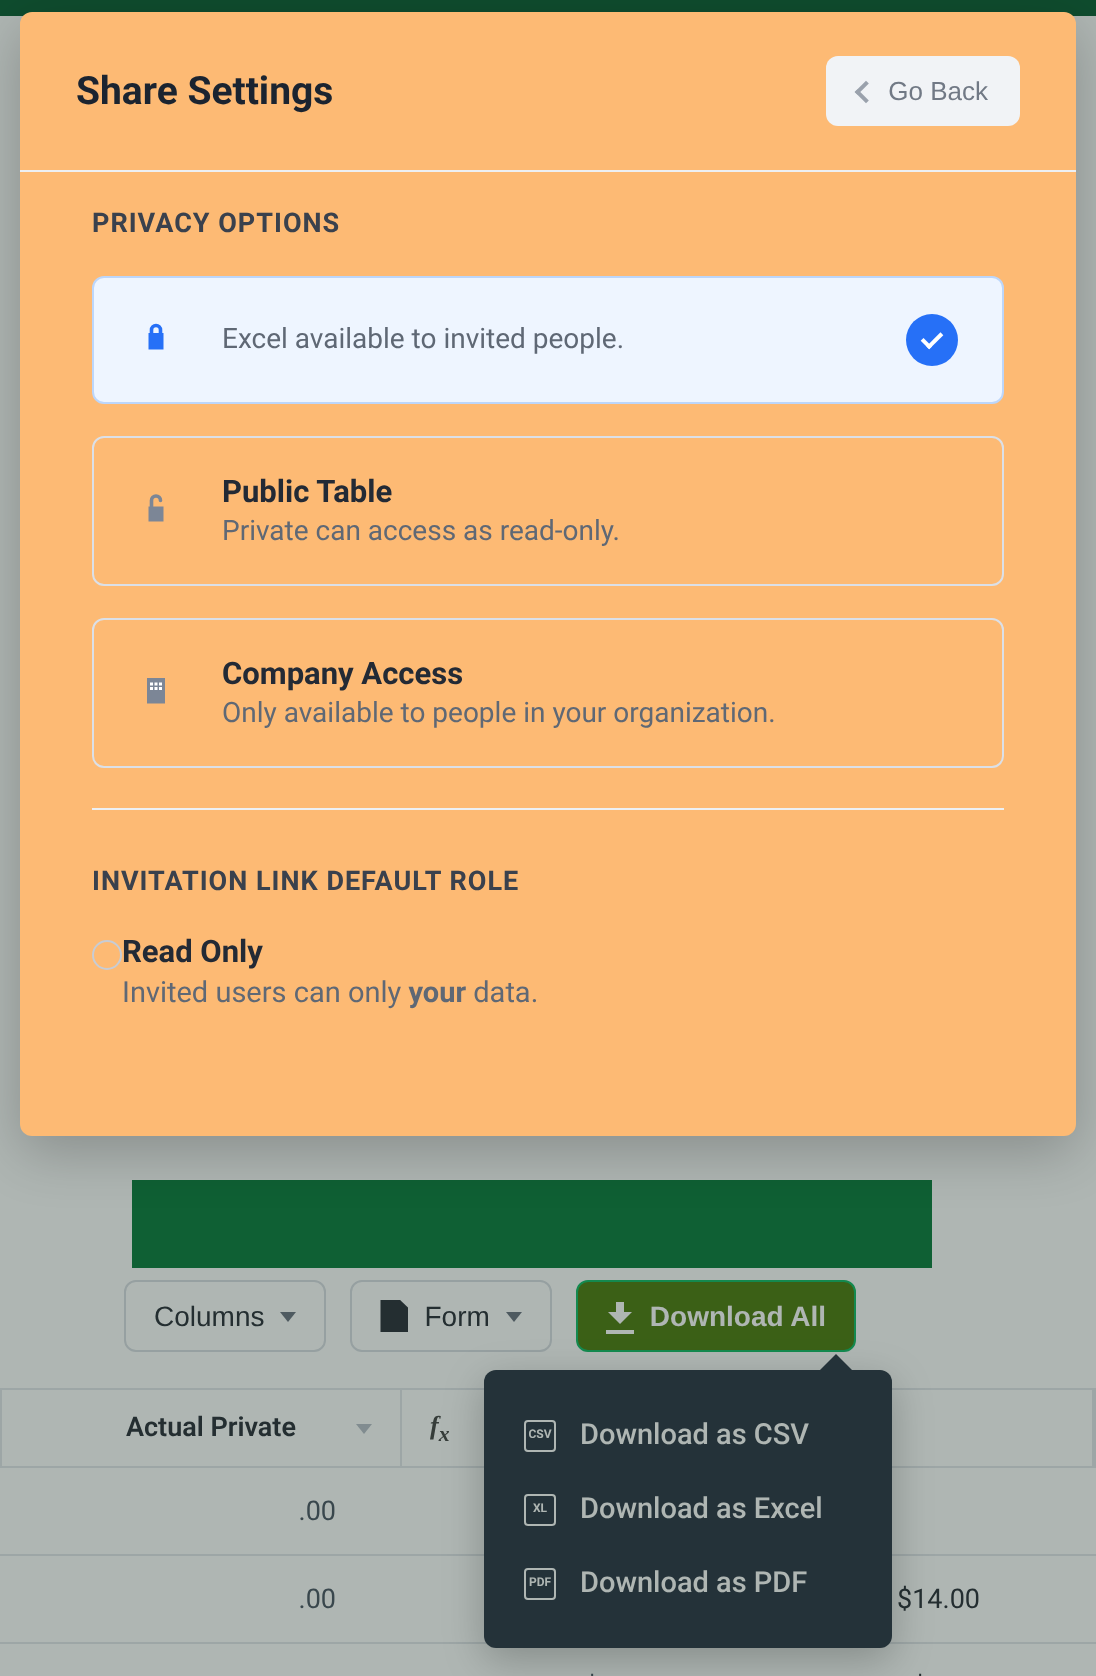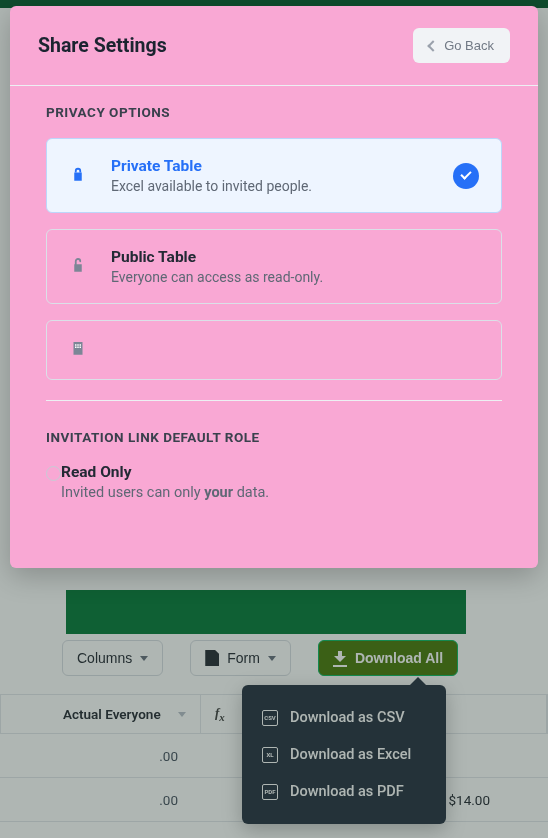--- a/index.html
+++ b/index.html
@@ -22,21 +22,21 @@
       left: 66px;
       width: 400px;
       height: 44px;
       background: #0a7b3d;
     }
     .toolbar {
       position: absolute;
       top: 640px;
       left: 62px;
       display: flex;
-      gap: 27px;
+      gap: 12px;
       align-items: center;
     }
     .btn {
       display: flex;
       align-items: center;
       gap: 8px;
       padding: 9px 14px;
       border: 1px solid #d9dde3;
       border-radius: 6px;
       background: #fff;
@@ -169,37 +169,37 @@
       border-right: 4px solid transparent;
       border-top: 5px solid #b8bfc9;
     }
     .tr {
       display: flex;
       align-items: center;
       height: 44px;
       border-bottom: 1px solid #e3e6eb;
       background: #fff;
     }
-    .td { padding: 0 22px; }
+    .td { padding: 0 32px; }
     .td.c1 { width: 200px; text-align: right; padding-left: 38px; }
     .td.c2 { width: 158px; text-align: right; }
     .td.c3 { flex: 1; text-align: right; padding-right: 58px; color: #2a2f38; }
     .modal-overlay {
       position: absolute;
       top: 0; left: 0; right: 0; bottom: 0;
       background: rgba(26,46,36,0.35);
       pointer-events: none;
     }
     .modal {
       position: absolute;
       top: 6px;
       left: 10px;
       right: 10px;
       height: 562px;
-      background: #f9a8d4;
+      background: #fdba74;
       border-radius: 6px;
       box-shadow: 0 8px 28px rgba(0,0,0,0.22);
       display: flex;
       flex-direction: column;
       pointer-events: auto;
     }
     .modal-header {
       display: flex;
       justify-content: space-between;
       align-items: center;
@@ -339,21 +339,21 @@
       <span class="dl-icon">
           <span class="dl-underline"></span>
         </span>
       <span>Download All</span>
     </button>
   </div>
 
   <div class="table-area">
     <div class="table-header">
       <div class="th col1">
-        <span>Actual Everyone</span>
+        <span>Actual Private</span>
         <span class="sort-car"></span>
       </div>
       <div class="th col2">
         <span class="fx-icon">f<sub>x</sub></span>
       </div>
       <div class="th col3">
         <span>ntri</span>
       </div>
     </div>
     <div class="tr">
@@ -405,53 +405,56 @@
 
       <div class="option-card selected">
         <span class="option-icon">
           <svg viewBox="0 0 24 24" width="18" height="18" fill="currentColor">
               <path d="M6 10V8a6 6 0 1112 0v2h1v12H5V10h1zm2 0h8V8a4 4 0 10-8 0v2z" opacity="0"></path>
               <path d="M7 10h10v11H7z"></path>
               <path d="M9 10V8a3 3 0 116 0v2" fill="none" stroke="currentColor" stroke-width="2.4"></path>
             </svg>
         </span>
         <div class="option-text">
-          <div class="option-title">Private Table</div>
           <div class="option-desc">Excel available to invited people.</div>
         </div>
         <span class="check-circle">
             <span class="check-mark"></span>
           </span>
       </div>
 
       <div class="option-card">
         <span class="option-icon">
           <svg viewBox="0 0 24 24" width="18" height="18" fill="currentColor">
               <path d="M7 11h10v10H7z"></path>
               <path d="M9 11V7a3 3 0 116 0" fill="none" stroke="currentColor" stroke-width="2.4" stroke-linecap="round"></path>
             </svg>
         </span>
         <div class="option-text">
           <div class="option-title">Public Table</div>
-          <div class="option-desc">Everyone can access as read-only.</div>
+          <div class="option-desc">Private can access as read-only.</div>
         </div>
       </div>
 
       <div class="option-card">
         <span class="option-icon">
           <svg viewBox="0 0 24 24" width="18" height="18" fill="currentColor">
               <rect x="6" y="4" width="12" height="17"></rect>
               <rect x="8" y="7" width="2" height="2" fill="#fff"></rect>
               <rect x="11" y="7" width="2" height="2" fill="#fff"></rect>
               <rect x="14" y="7" width="2" height="2" fill="#fff"></rect>
               <rect x="8" y="10" width="2" height="2" fill="#fff"></rect>
               <rect x="11" y="10" width="2" height="2" fill="#fff"></rect>
               <rect x="14" y="10" width="2" height="2" fill="#fff"></rect>
             </svg>
         </span>
+        <div class="option-text">
+          <div class="option-title">Company Access</div>
+          <div class="option-desc">Only available to people in your organization.</div>
+        </div>
       </div>
 
       <div class="divider"></div>
 
       <div class="section-title">INVITATION LINK DEFAULT ROLE</div>
 
       <div class="role-option">
         <span class="radio"></span>
         <div>
           <div class="role-title">Read Only</div>

